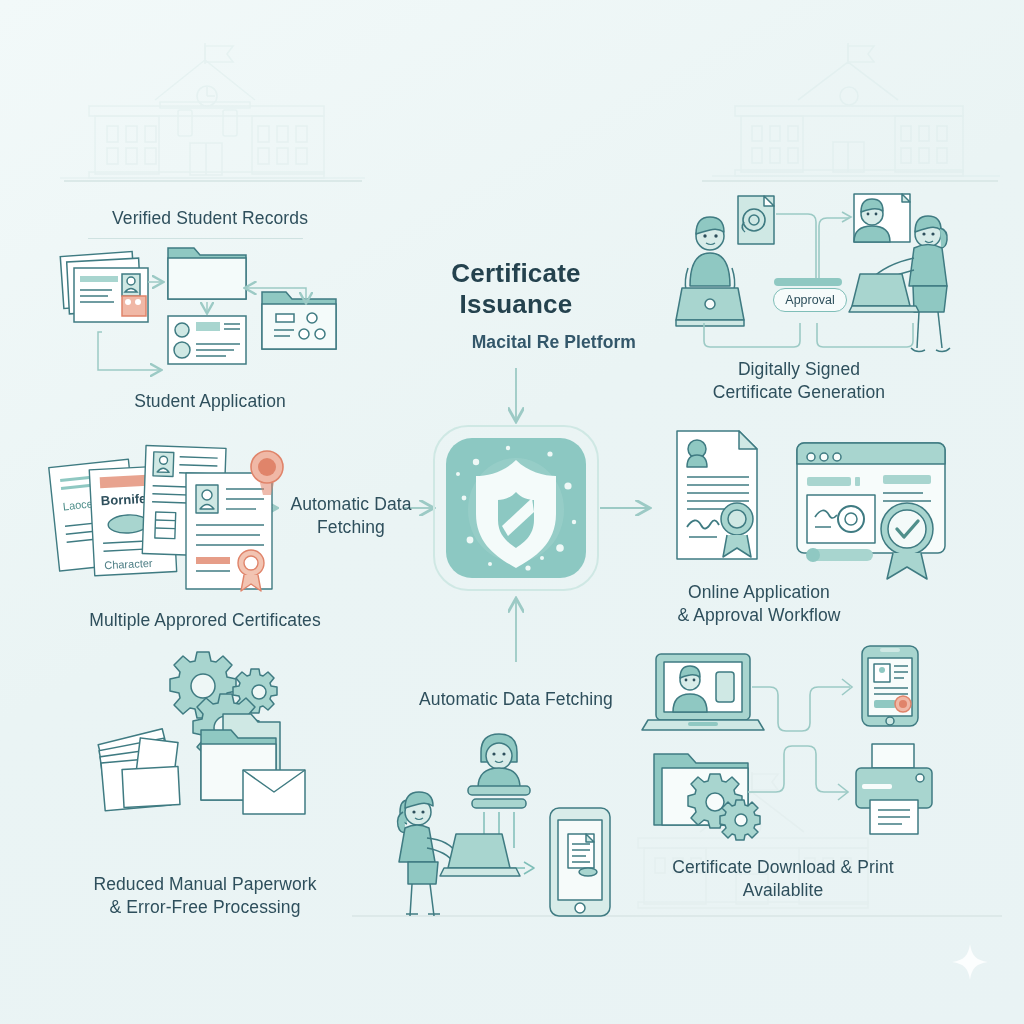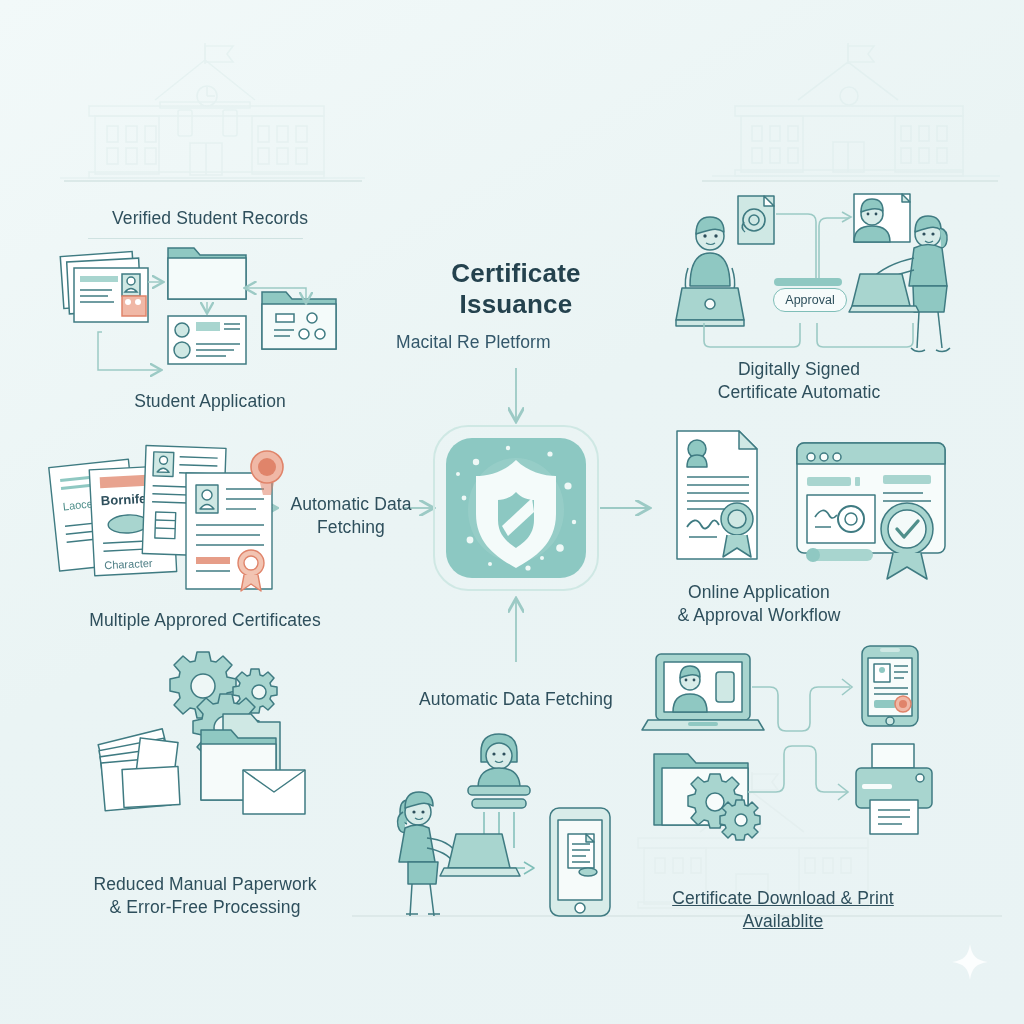--- a/index.html
+++ b/index.html
@@ -32,22 +32,23 @@
     font-size: 26px;
     font-weight: bold;
     line-height: 1.2;
     text-align: center;
     white-space: pre-line;
     letter-spacing: .2px;
   }
   .hub-sub {
     color: #33576a;
     font-size: 17.5px;
-    text-align: left;
+    text-align: right;
     letter-spacing: .1px;
+    font-weight: bold;
   }
 
   
   svg { display: block; overflow: visible; }
 
   .wm { opacity: .38; }
 </style>
 </head>
 <body>
 
@@ -469,21 +470,21 @@
         <path d="M153 131 v18 q0 6 6 6 h84 q6 0 6 -6 v-18"></path>
       </g>
     </svg>
   </div>
 
   <div class="abs" style="left:773px; top:288px; width:74px; height:24px; border:1.6px solid #7fbeb8; border-radius:13px; background:#f6fbfb; display:flex; align-items:center; justify-content:center;">
     <span style="font-size:12.5px; color:#2e4f5c;">Approval</span>
   </div>
 
   <div class="abs label" style="left:690px; top:358px; width:218px;">Digitally Signed
-Certificate Automatic</div>
+Certificate Generation</div>
 
   <div class="abs" style="left:655px; top:425px;">
     <svg width="300" height="155" viewBox="0 0 300 155" fill="none">
       <g stroke="#3f7b82" stroke-width="1.5" stroke-linejoin="round">
 
         <path d="M22 6 h62 l18 18 v110 h-80z" fill="#fff"></path>
         <path d="M84 6 v18 h18z" fill="#cfe8e4"></path>
         <circle cx="42" cy="24" r="9" fill="#8fc8c2"></circle>
         <path d="M32 42 q0 -12 10 -12 q10 0 10 12z" fill="#8fc8c2"></path>
         <line x1="32" y1="52" x2="94" y2="52"></line>
@@ -577,16 +578,16 @@
 
       <g stroke="#9ccac5" stroke-width="1.6" fill="none">
         <path d="M112 51 h18 q8 0 8 8 v28 q0 8 8 8 h16 q8 0 8 -8 v-28 q0 -8 8 -8 h32"></path>
         <path d="M202 43 l10 8 -10 8"></path>
         <path d="M108 156 h28 q8 0 8 -8 v-30 q0 -8 8 -8 h16 q8 0 8 8 v30 q0 8 8 8 h24"></path>
         <path d="M198 148 l10 8 -10 8"></path>
       </g>
     </svg>
   </div>
 
-  <div class="abs label" style="left:648px; top:887px; width:270px;text-decoration:underline;">Certificate Download &amp; Print
+  <div class="abs label" style="left:648px; top:856px; width:270px;">Certificate Download &amp; Print
 Availablite</div>
 
 </div>
 
 </body></html>

